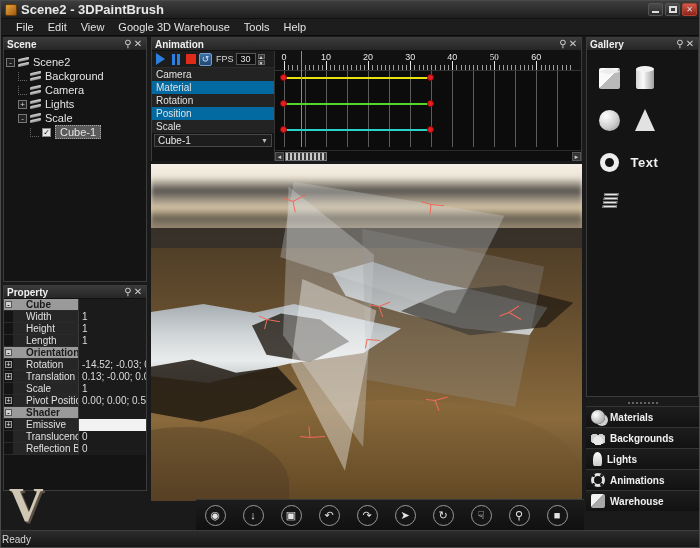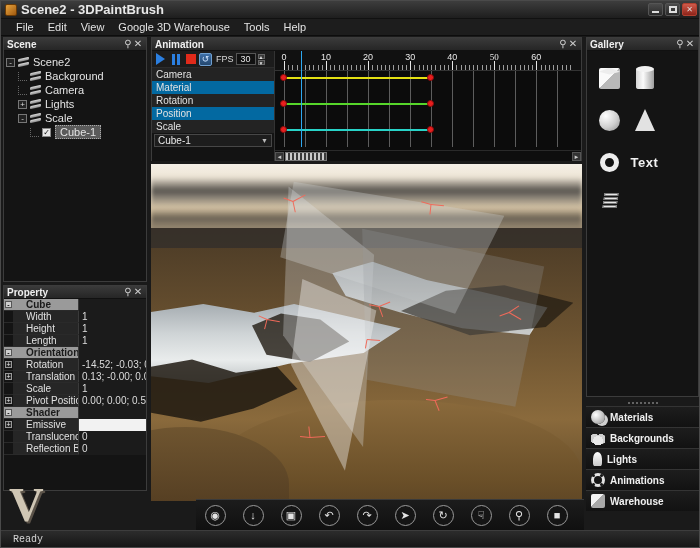--- a/index.html
+++ b/index.html
@@ -202,21 +202,21 @@
     display:flex; align-items:center; }
   .tool { width:38px; display:flex; align-items:center; justify-content:center; }
   .tool .circ { width:21px; height:21px; border-radius:50%;
     border:1px solid #9a9a9a; background:#151515; display:flex;
     align-items:center; justify-content:center; color:#e4e4e4; font-size:11px;
     line-height:1; }
 
   
   #statusbar { position:absolute; left:0; bottom:0; width:100%; height:17px;
     background:linear-gradient(#2c2c2c,#161616); border-top:1px solid #3d3d3d;
-    display:flex; align-items:center; padding-left:12px; font-size:10px; color:#d5d5d5;font-family:Liberation Mono, monospace; }
+    display:flex; align-items:center; padding-left:1px; font-size:10px; color:#d5d5d5; }
 
   
   #watermark { position:absolute; left:2px; bottom:14px; width:210px; height:52px;
     pointer-events:none; }
   .wm-v { position:absolute; left:6px; top:0; font-size:48px; font-weight:bold;
     font-family:"Liberation Serif", serif;
     color:#cfc6b4; text-shadow:2px 2px 0 #5a5248; line-height:48px; }
   .wm-text { position:absolute; left:52px; top:16px; height:17px; line-height:17px;
     background:#e9e9e9; color:#1b1b1b; font-family:"Liberation Serif", serif;
     font-size:13px; letter-spacing:1px; padding:0 3px; white-space:nowrap; }

